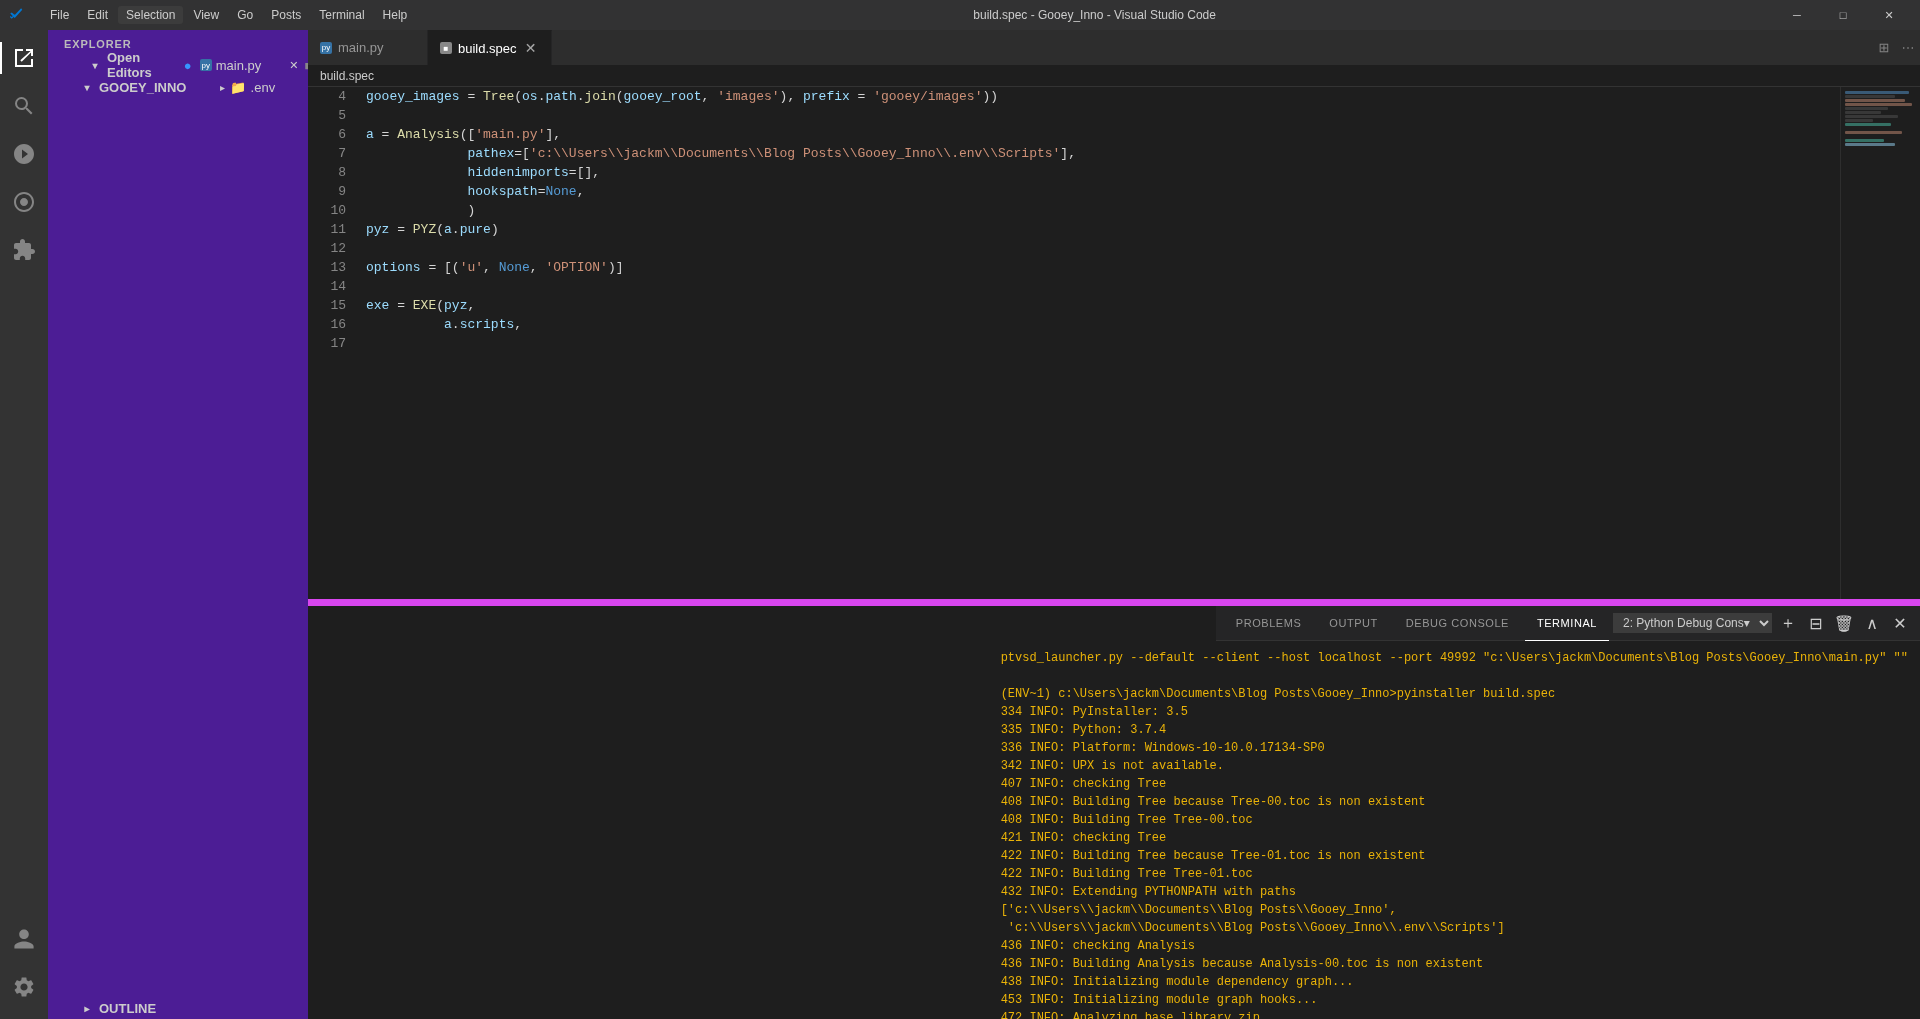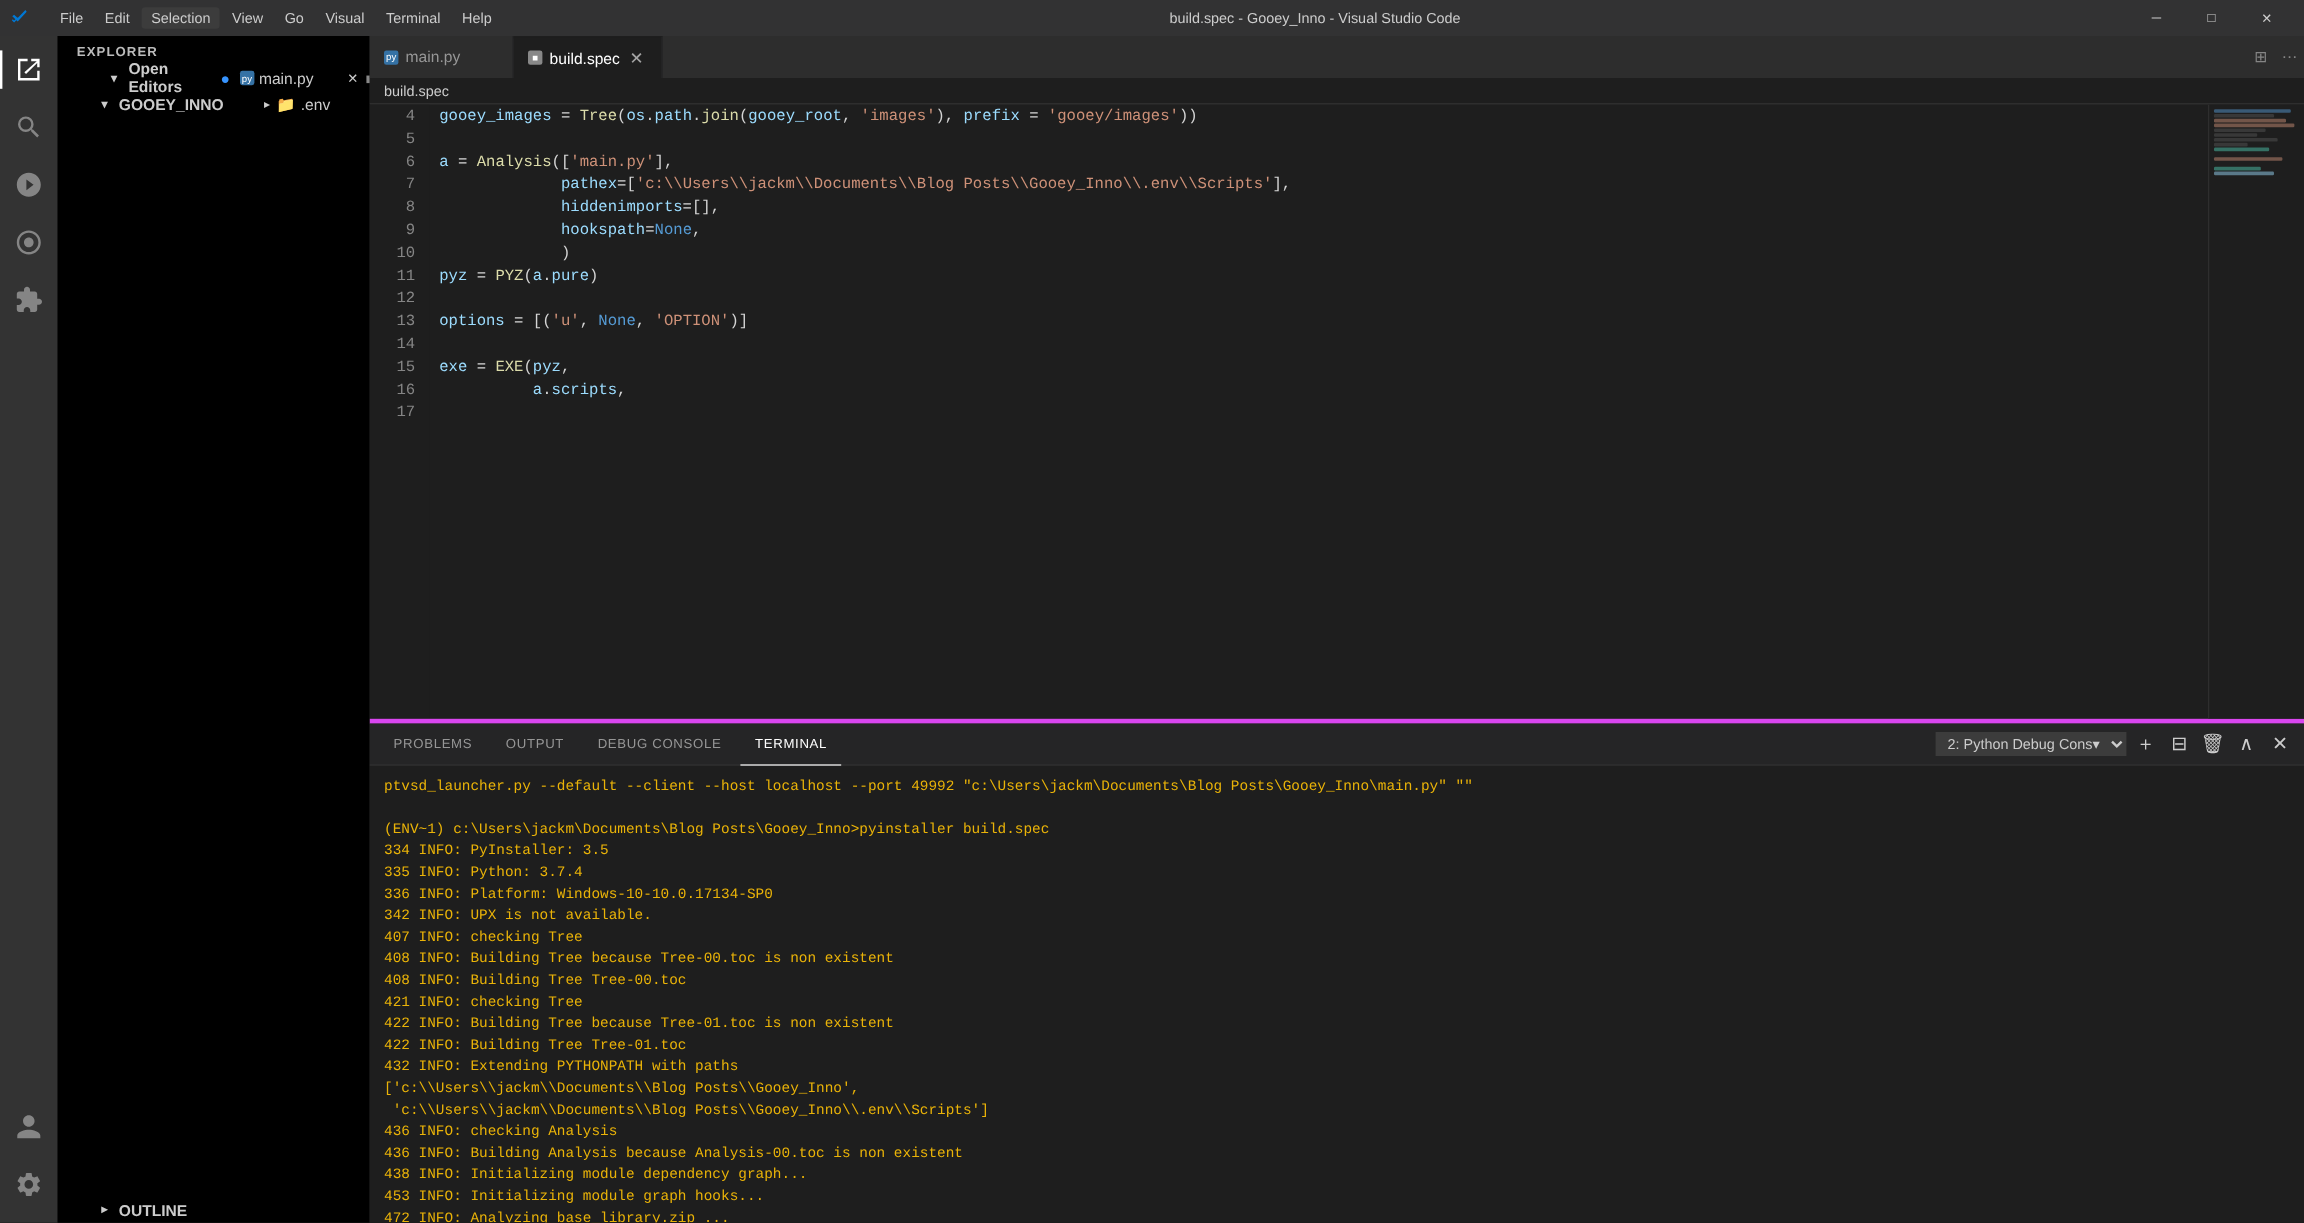--- a/index.html
+++ b/index.html
@@ -109,21 +109,21 @@
       display: flex;
       flex-direction: column;
       align-items: center;
       gap: 0;
       padding-bottom: 8px;
     }
 
     
     .sidebar {
       width: 260px;
-      background: #000000;
+      background: #4c1d95;
       display: flex;
       flex-direction: column;
       overflow: hidden;
     }
     .sidebar-header {
       padding: 8px 16px 4px;
       font-size: 11px;
       font-weight: 700;
       letter-spacing: 0.08em;
       color: #bbbbbb;
@@ -324,24 +324,25 @@
       background: #1e1e1e;
       border-left: 1px solid #333;
       overflow: hidden;
       opacity: 0.8;
     }
 
     
     .panel {
       height: 420px;
       background: #1e1e1e;
-      border-top: 4px solid #d946ef;
+      border-top: 7px solid #d946ef;
       display: flex;
       flex-direction: column;
       flex-shrink: 0;
+      align-items: flex-end;
     }
     .panel-tabs {
       display: flex;
       background: #252526;
       height: 35px;
       align-items: center;
       padding: 0 8px;
       gap: 4px;
       border-bottom: 1px solid #333;
     }
@@ -422,21 +423,21 @@
     <svg class="vscode-logo" viewBox="0 0 24 24" fill="none">
       <path d="M17.5 3L9 12l-4-3.5L3 10l6 6L19 5l-1.5-2z" fill="#0078d4"></path>
       <path d="M3 14l2 2 4-4" stroke="#0078d4" stroke-width="1.5" fill="none"></path>
     </svg>
     <div class="menu-bar">
       <div class="menu-item">File</div>
       <div class="menu-item">Edit</div>
       <div class="menu-item active">Selection</div>
       <div class="menu-item">View</div>
       <div class="menu-item">Go</div>
-      <div class="menu-item">Visual</div>
+      <div class="menu-item">Posts</div>
       <div class="menu-item">Terminal</div>
       <div class="menu-item">Help</div>
     </div>
   </div>
   <div class="title-center">build.spec - Gooey_Inno - Visual Studio Code</div>
   <div class="window-controls">
     <div class="win-btn">─</div>
     <div class="win-btn">□</div>
     <div class="win-btn close">✕</div>
   </div>

